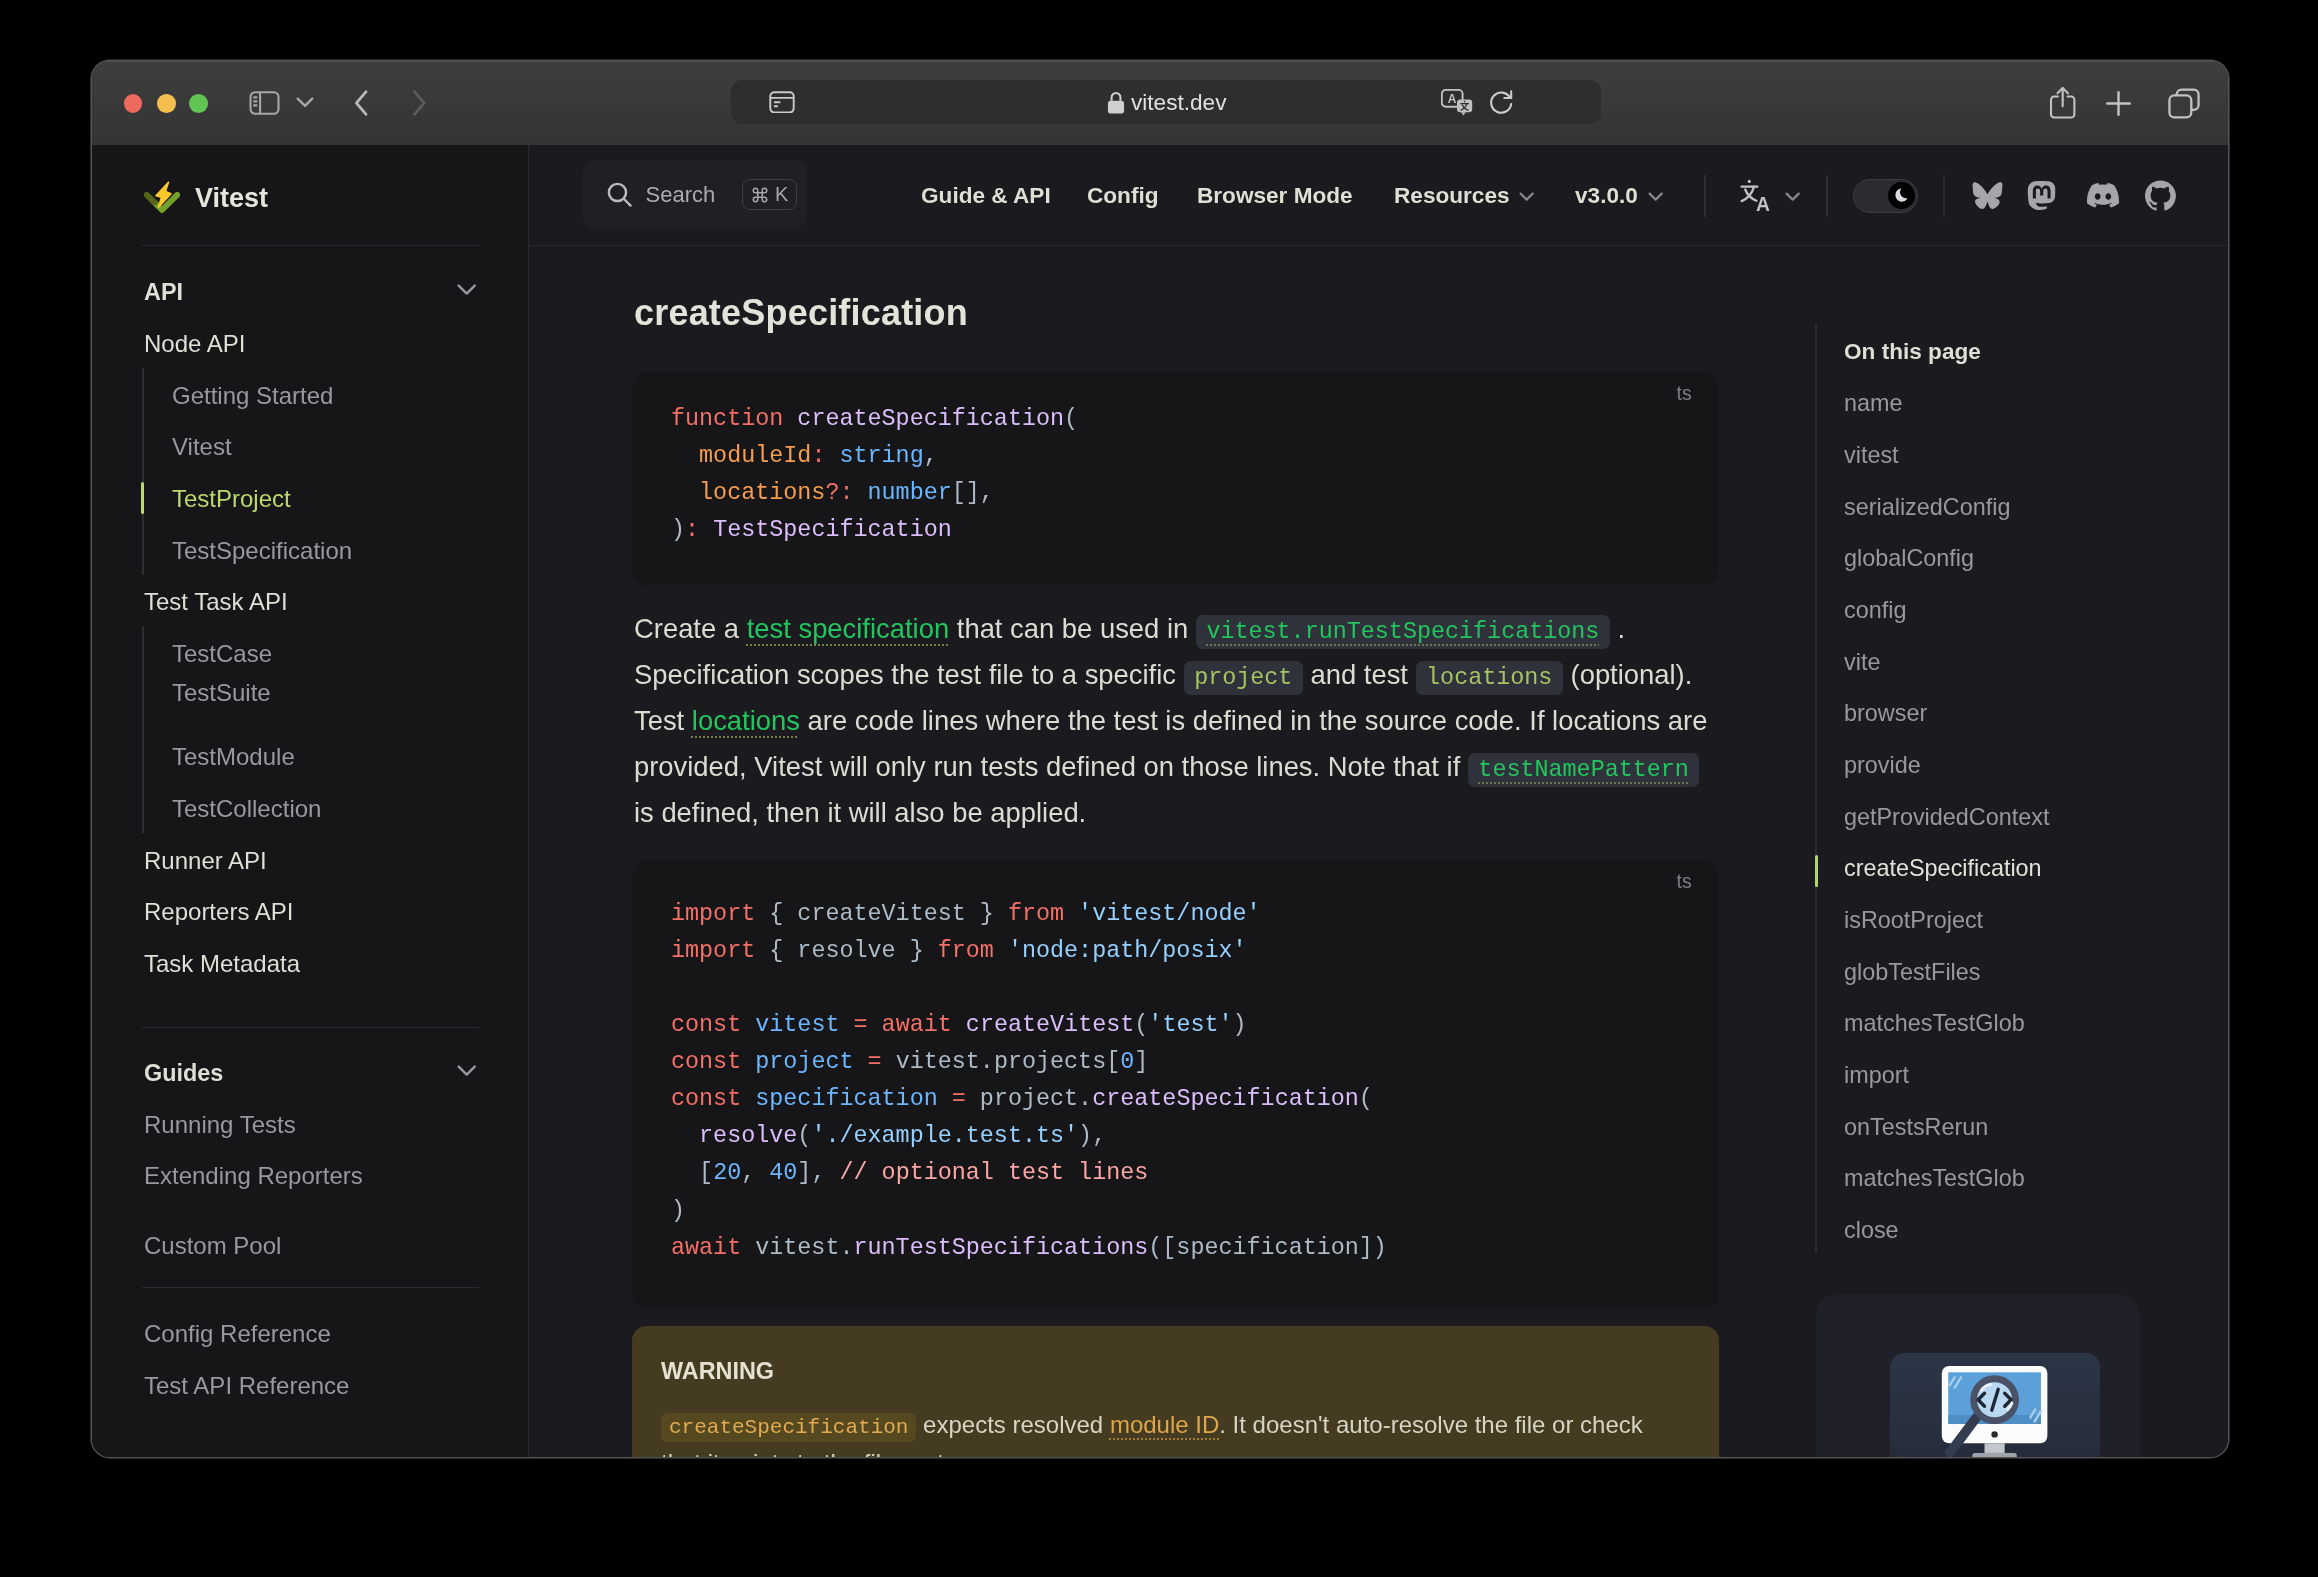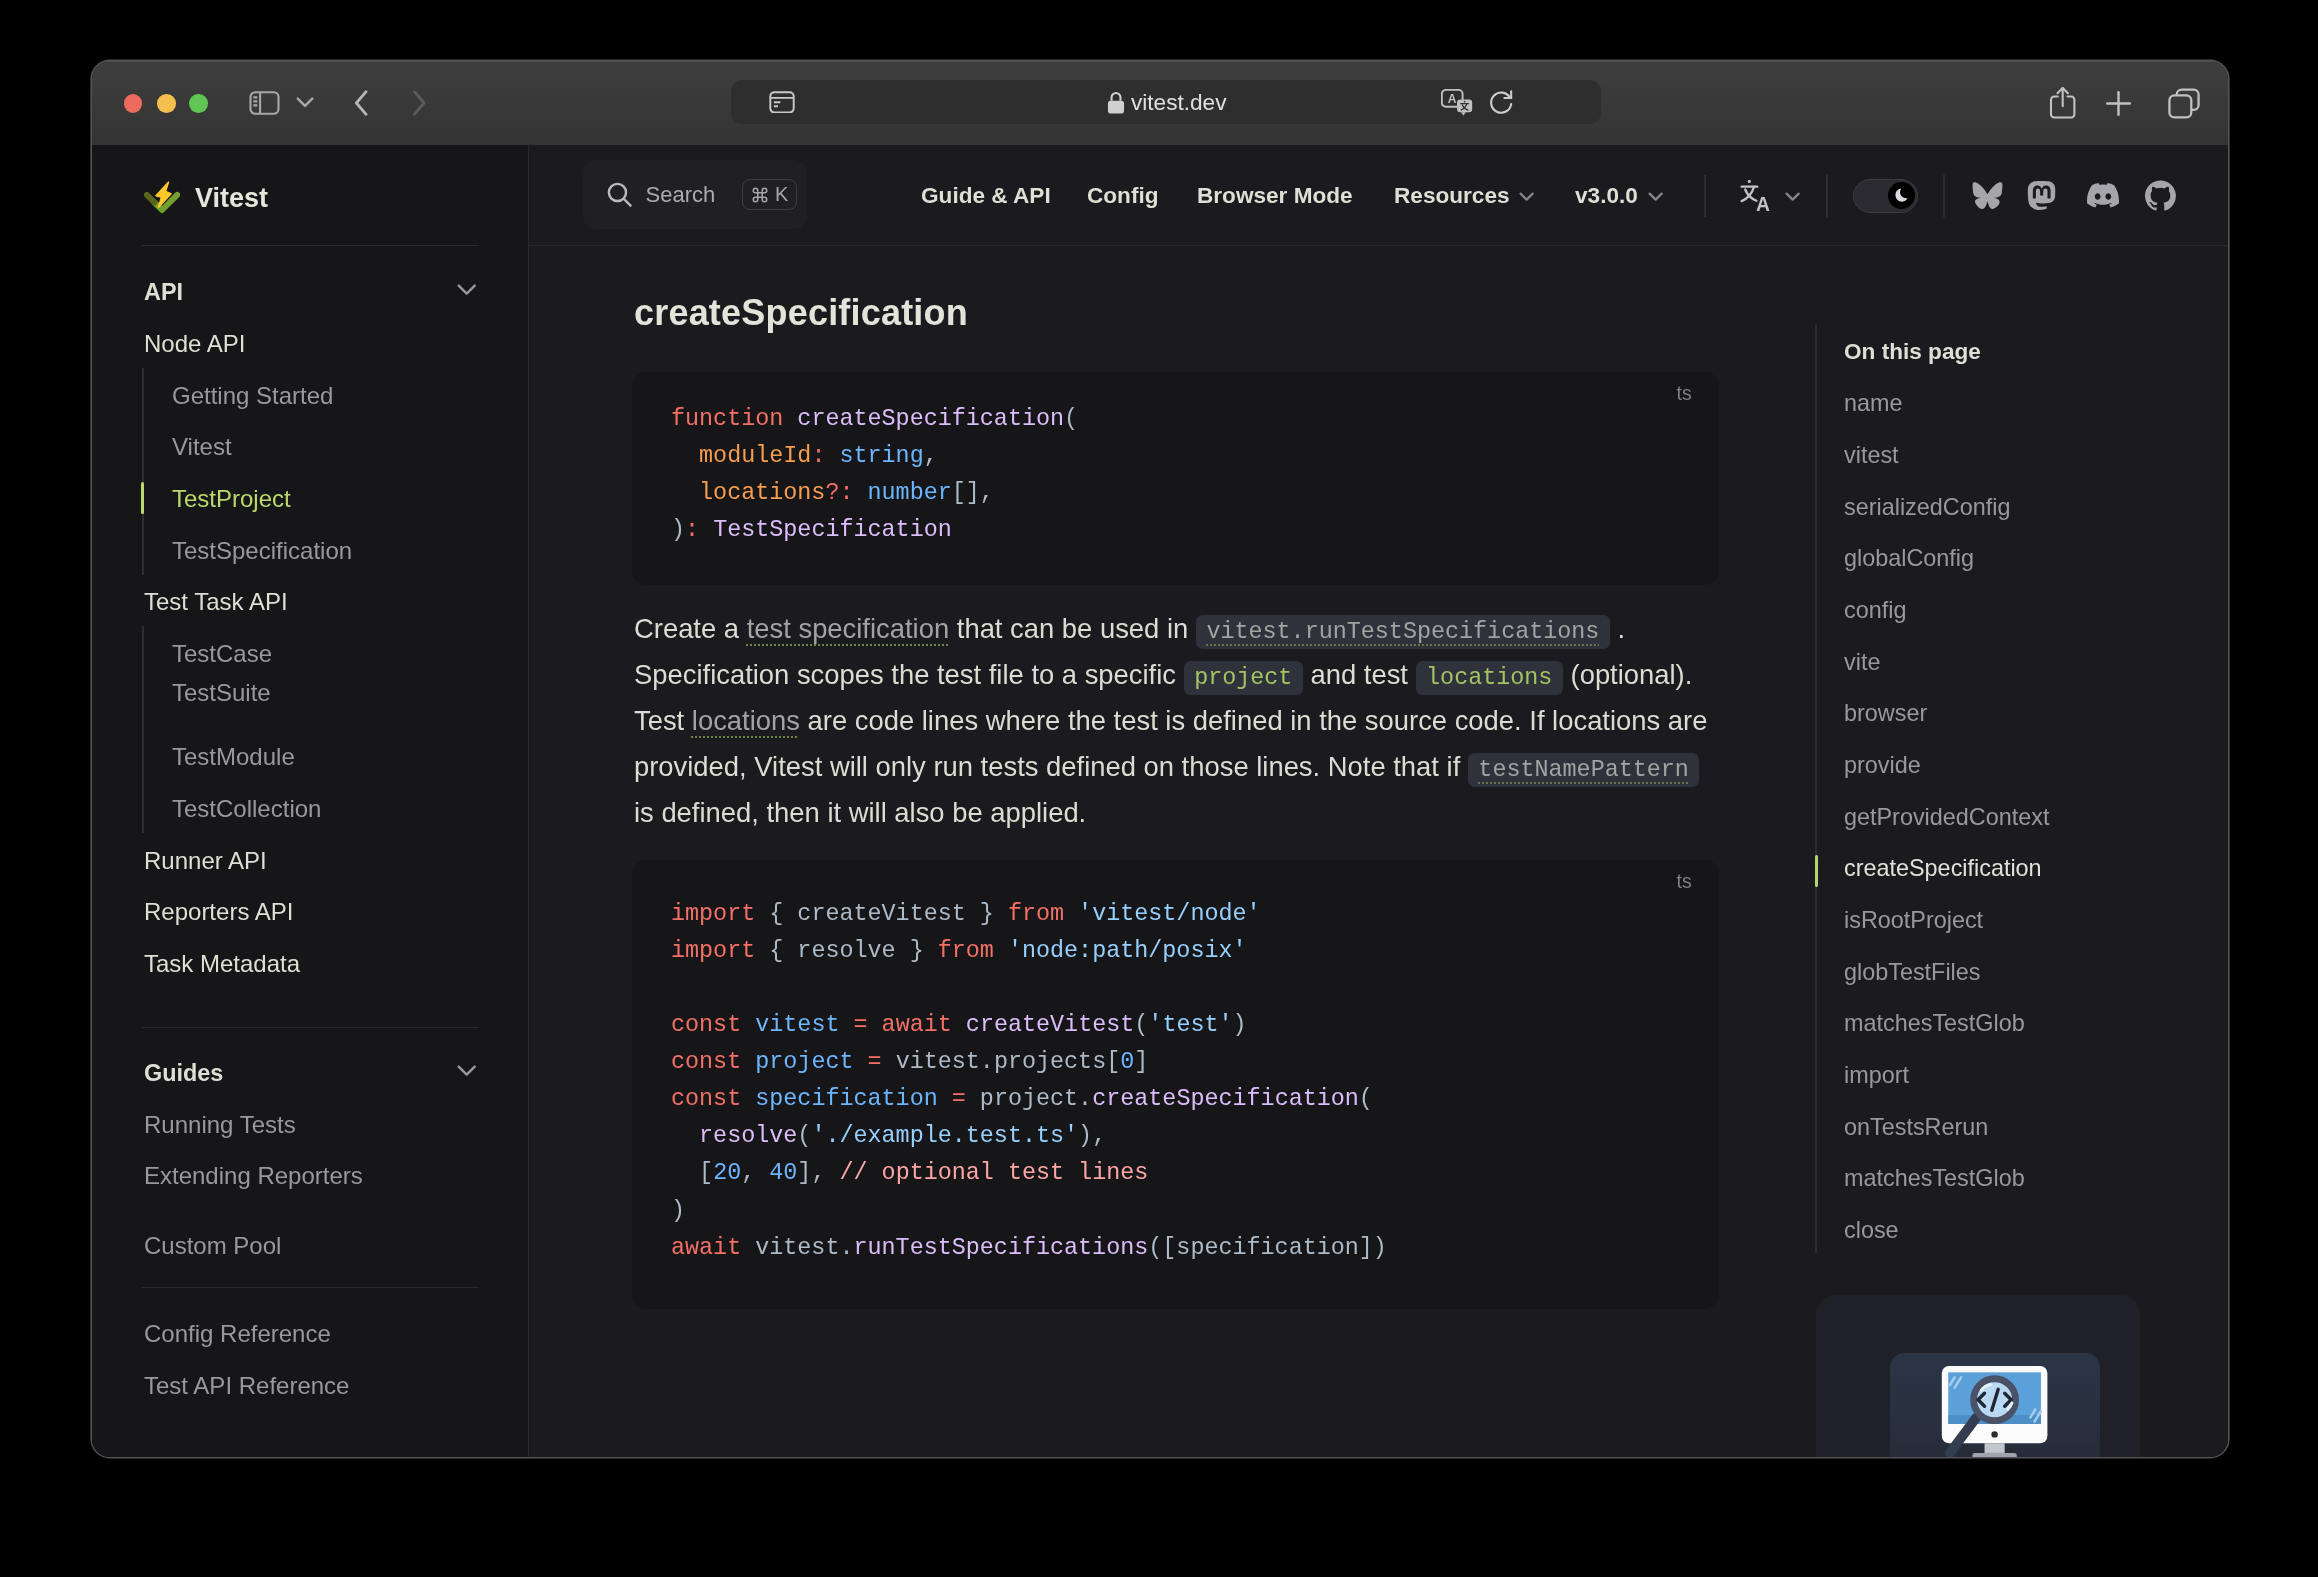--- a/index.html
+++ b/index.html
@@ -27,21 +27,21 @@
 .soc{position:absolute;top:0;height:101px;display:flex;align-items:center;color:#9e9ea4;}
 main{position:absolute;left:437px;top:0;width:1372px;height:1312px;}
 .h1{position:absolute;left:105px;top:147px;font-size:36px;font-weight:700;color:#e3e3da;letter-spacing:0.2px;}
 .cblock{position:absolute;left:103px;width:1087px;background:#161618;border-radius:14.5px;}
 .cl{position:absolute;left:39px;font-family:"Liberation Mono",monospace;font-size:23.4px;line-height:37px;white-space:pre;color:#adbac7;}
 .lang{position:absolute;right:27.4px;top:9.7px;font-size:19.4px;color:#7e7e85;font-family:"Liberation Sans",sans-serif;}
 .k{color:#f47067;}.fn{color:#dcbdfb;}.s{color:#96d0ff;}.v{color:#6cb6ff;}.o{color:#f69d50;}.c{color:#fca5a5;}
 .para{position:absolute;left:105px;width:1098px;font-size:27.4px;color:#dcdcd3;}
 .pline{position:absolute;left:0;line-height:32px;white-space:nowrap;}
 .ic{font-family:"Liberation Mono",monospace;font-size:23.4px;background:#2f323a;border-radius:6.5px;padding:4px 10.5px;color:#a4c464;}
-.lnk{color:#a3a3a3;text-decoration:underline dotted;text-decoration-color:rgba(169,201,100,.6);text-decoration-thickness:1.6px;text-underline-offset:5.7px;}
+.lnk{color:#22c55e;text-decoration:underline dotted;text-decoration-color:rgba(169,201,100,.6);text-decoration-thickness:1.6px;text-underline-offset:5.7px;}
 .warn{position:absolute;left:103px;top:1181px;width:1087px;height:210px;background:#443b20;border-radius:14.5px;}
 .wtitle{position:absolute;left:29px;top:32px;font-size:23.4px;font-weight:700;color:#e6e1d2;}
 .wline{position:absolute;left:29px;line-height:32px;white-space:nowrap;font-size:24px;color:#d8d3c4;}
 .wic{font-family:"Liberation Mono",monospace;font-size:21px;background:#57491f;border-radius:6.5px;padding:3.2px 8px;color:#e2aa52;}
 .wlnk{color:#dda64b;text-decoration:underline dotted;text-decoration-color:rgba(221,166,75,.6);text-decoration-thickness:1.6px;text-underline-offset:4.8px;}
 .toc{position:absolute;left:1723px;top:0;}
 .tocline{position:absolute;left:0;top:179px;width:1.6px;height:929px;background:#2e2e32;}
 .ti{position:absolute;left:29px;font-size:23.4px;color:#98989f;white-space:nowrap;}
 .ti.hd{font-weight:700;color:#dfdfd6;font-size:22.6px;}
 .ti.on{color:#e2e2d9;}
@@ -254,20 +254,25 @@
 <div class="cl" style="top:36px;"><span class="k">import</span> { createVitest } <span class="k">from</span> <span class="s">'vitest/node'</span></div>
 <div class="cl" style="top:73px;font-family:Liberation Mono, monospace;"><span class="k">import</span> { resolve } <span class="k">from</span> <span class="s">'node:path/posix'</span></div>
 <div class="cl" style="top:147px;"><span class="k">const</span> <span class="v">vitest</span> <span class="k">=</span> <span class="k">await</span> <span class="fn">createVitest</span>(<span class="s">'test'</span>)</div>
 <div class="cl" style="top:184px;"><span class="k">const</span> <span class="v">project</span> <span class="k">=</span> vitest.projects[<span class="v">0</span>]</div>
 <div class="cl" style="top:258px;">  <span class="fn">resolve</span>(<span class="s">'./example.test.ts'</span>),</div>
 <div class="cl" style="top:221px;"><span class="k">const</span> <span class="v">specification</span> <span class="k">=</span> project.<span class="fn">createSpecification</span>(</div>
 <div class="cl" style="top:295px;">  [<span class="v">20</span>, <span class="v">40</span>], <span class="c">// optional test lines</span></div>
 <div class="cl" style="top:333px;">)</div>
 <div class="cl" style="top:370px;"><span class="k">await</span> vitest.<span class="fn">runTestSpecifications</span>([specification])</div>
 </div>
+<div class="warn">
+<div class="wtitle">WARNING</div>
+<div class="wline" style="top:83px;"><span class="wic">createSpecification</span> expects resolved <span class="wlnk">module ID</span>. It doesn't auto-resolve the file or check</div>
+<div class="wline" style="top:121px;">that it points to the file system.</div>
+</div>
 </main>
 <div class="toc">
 <div class="tocline"></div>
 <div class="tmark"></div>
 <div class="ti hd" style="top:194px;">On this page</div>
 <div class="ti" style="top:245px;">name</div>
 <div class="ti" style="top:297px;">vitest</div>
 <div class="ti" style="top:349px;">serializedConfig</div>
 <div class="ti" style="top:400px;">globalConfig</div>
 <div class="ti" style="top:452px;">config</div>

